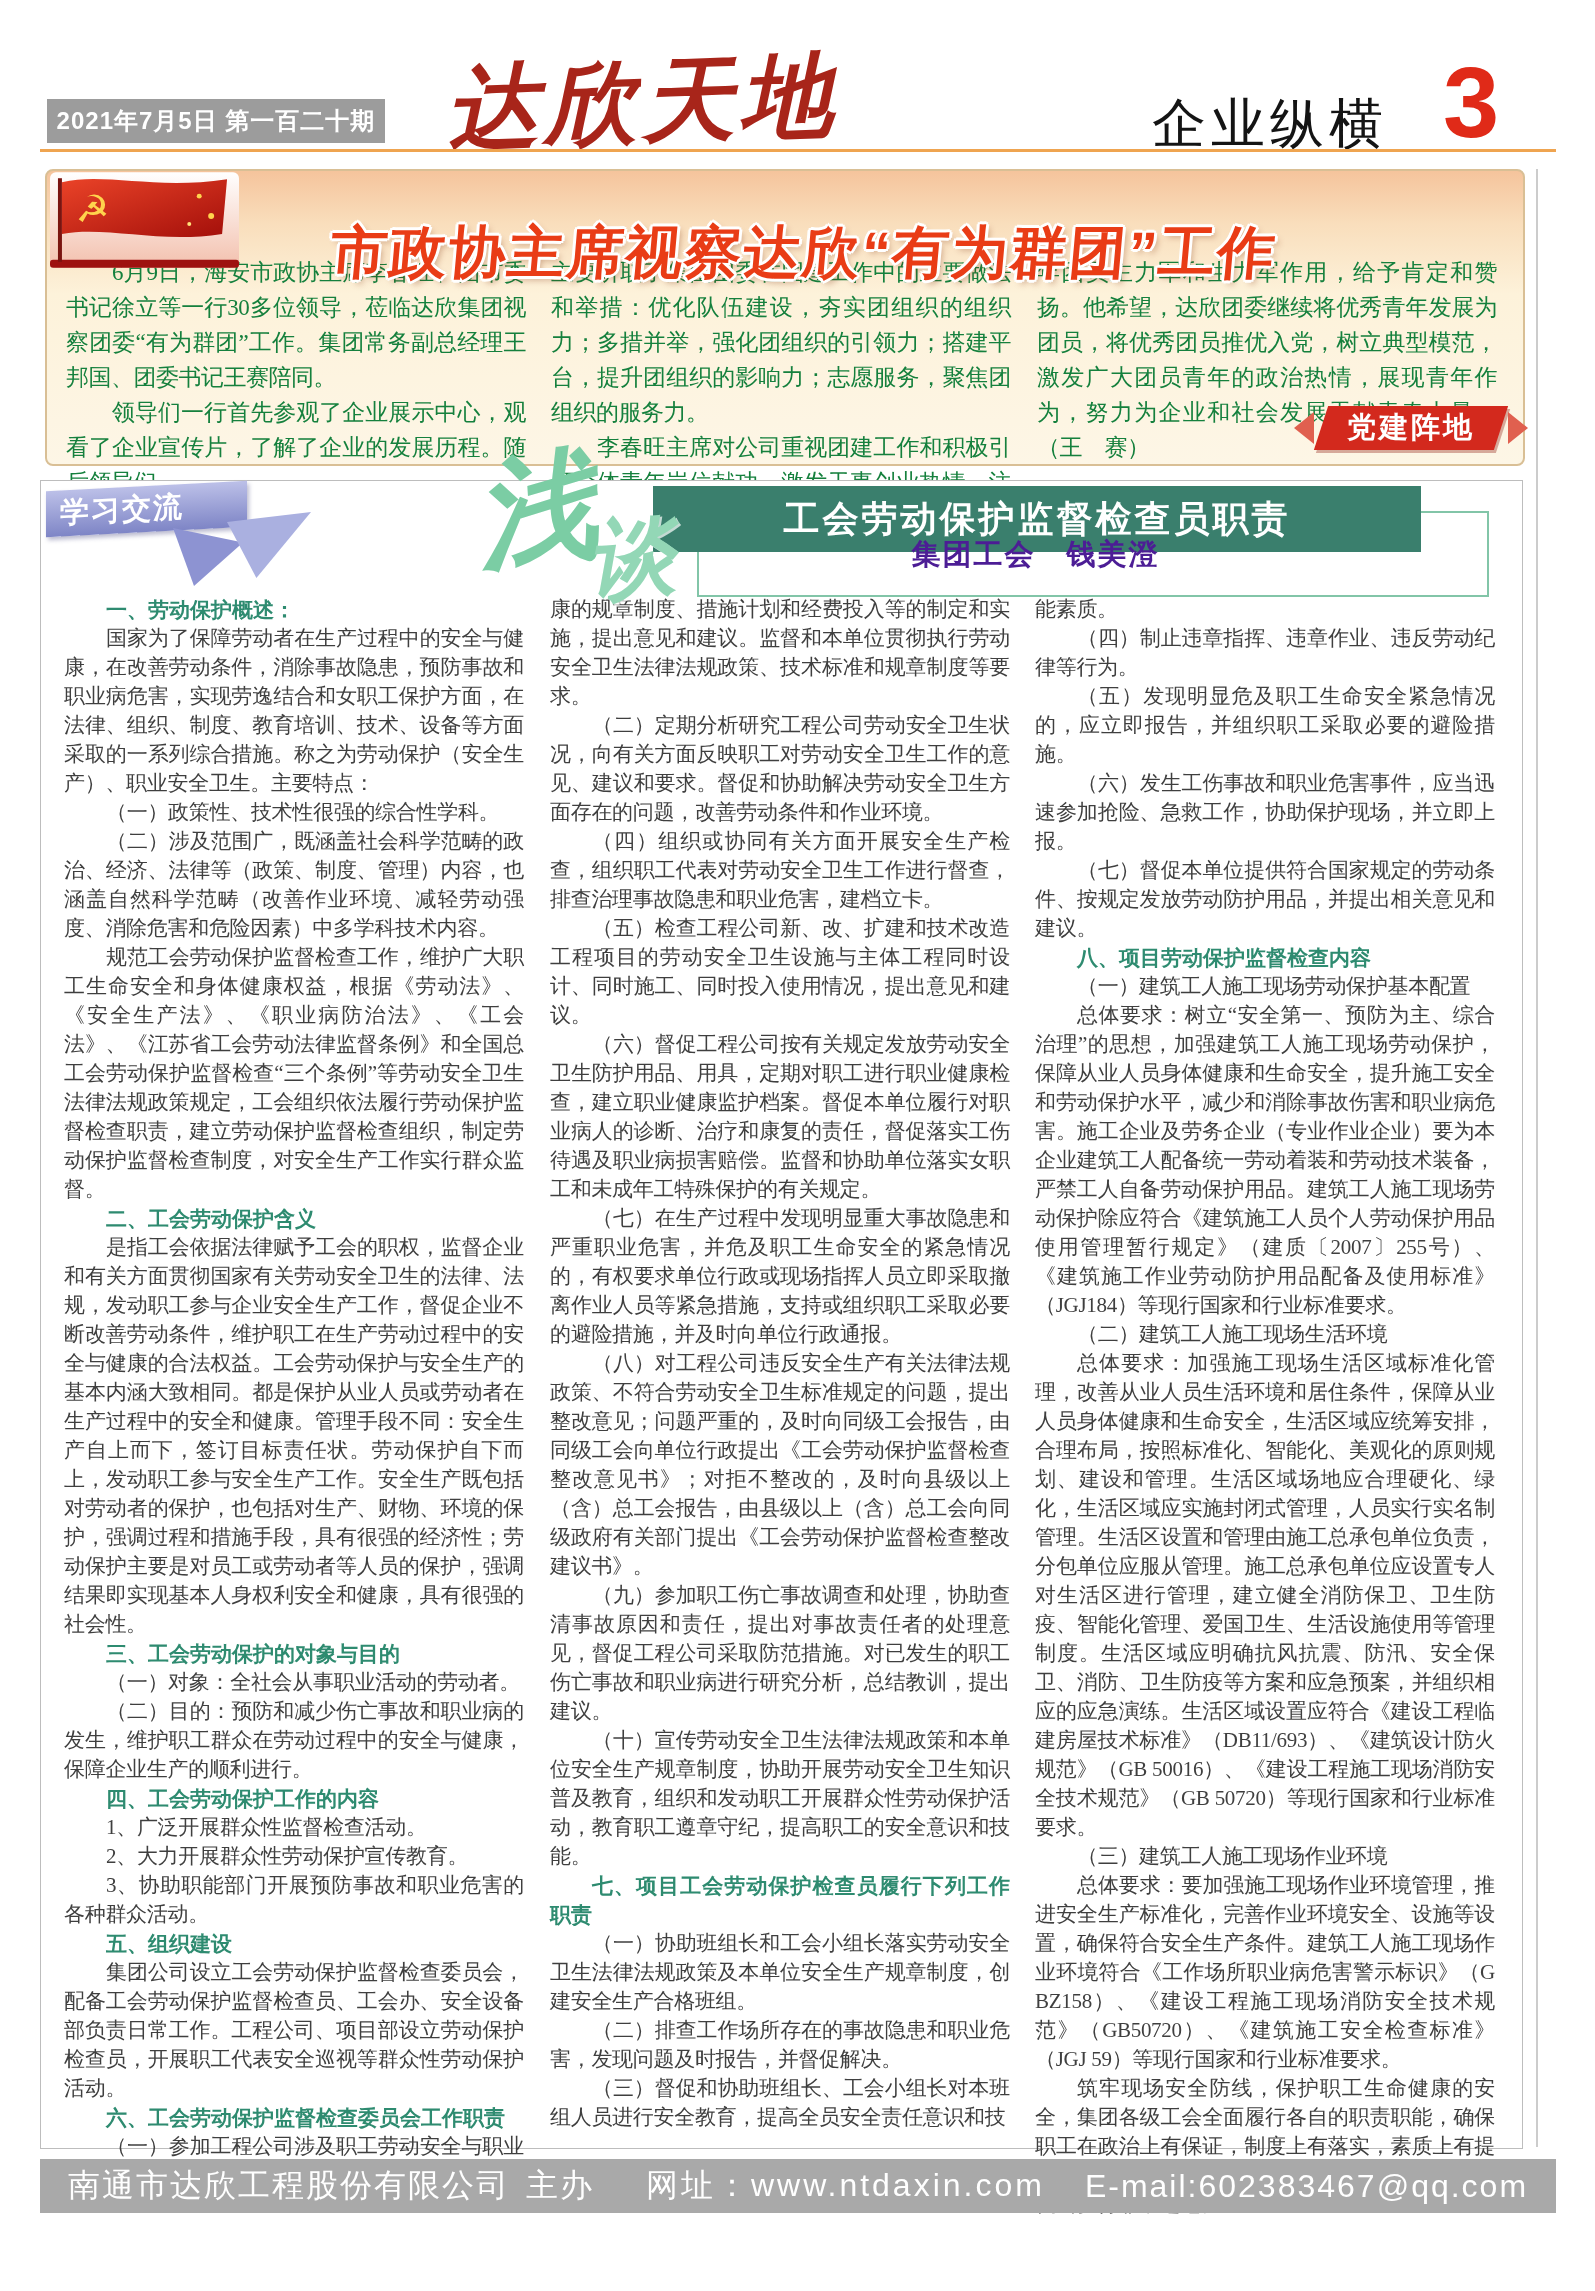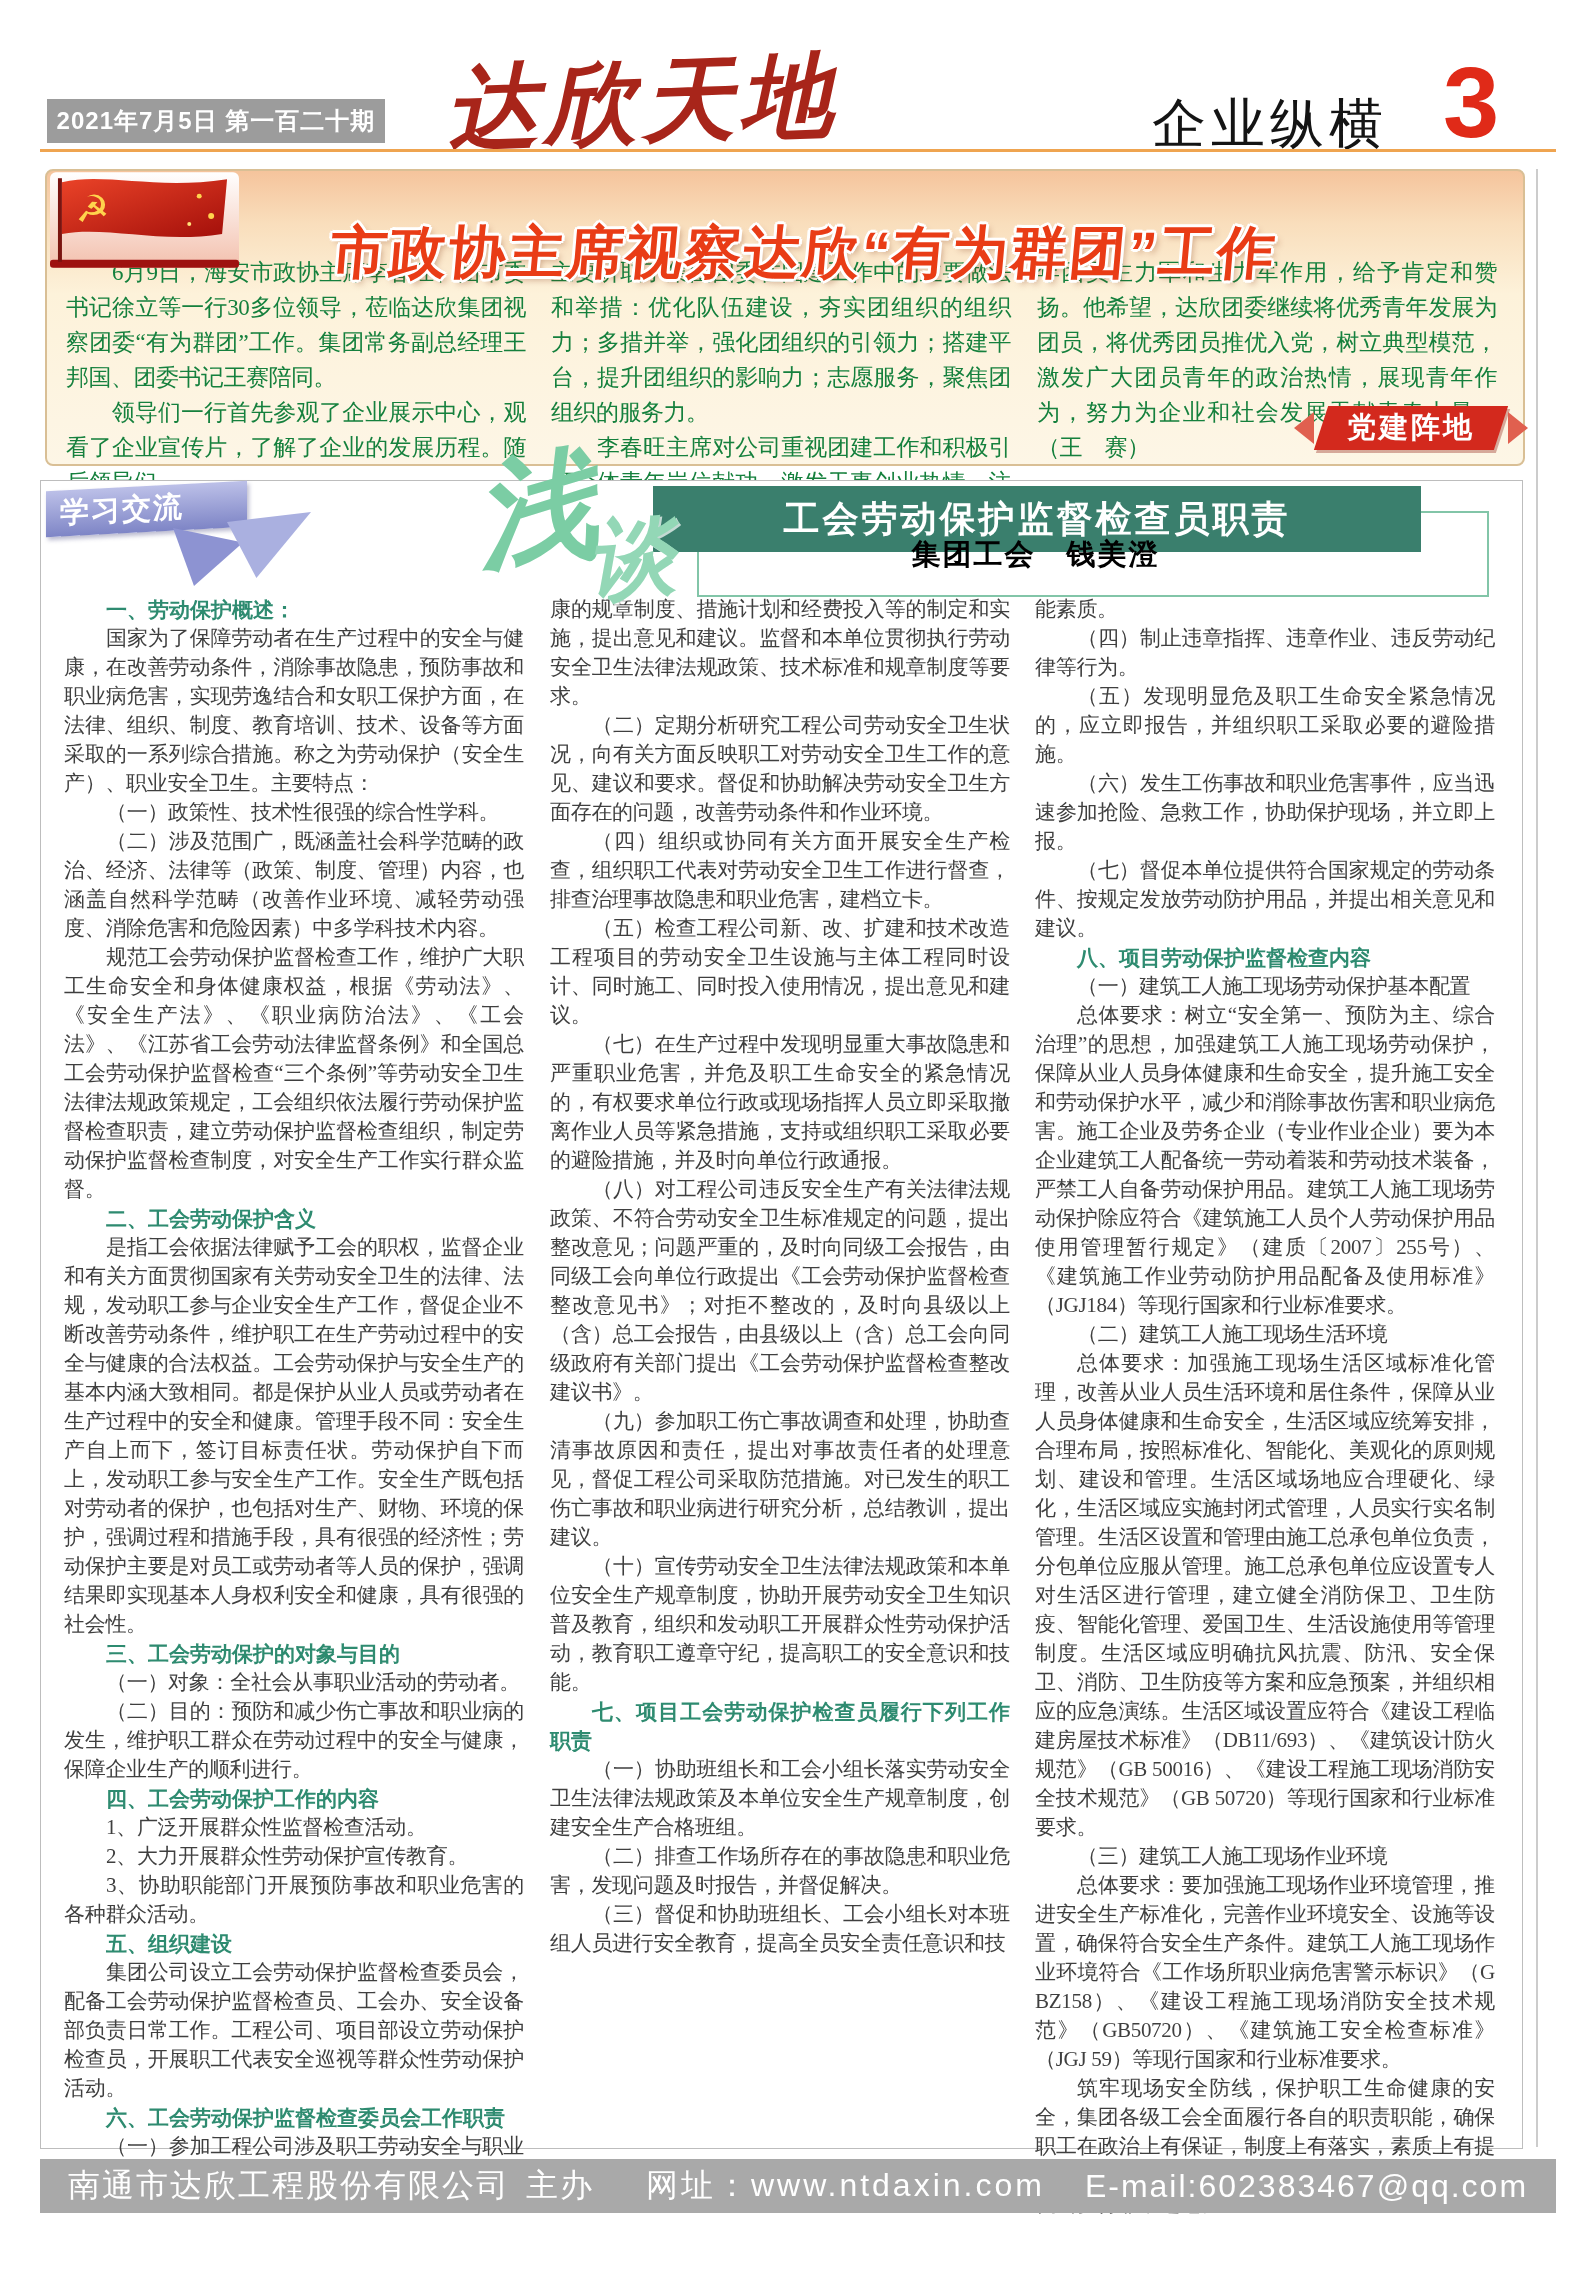--- a/index.html
+++ b/index.html
@@ -61,21 +61,21 @@
 
   .c-qian{left:476px;top:450px;font-size:121px;line-height:121px;color:#7bcda4;font-weight:bold;
     font-style:italic;transform:rotate(-7deg);z-index:5;}
   .c-tan{left:587px;top:515px;font-size:88px;line-height:88px;color:#93d7b6;font-weight:bold;
     font-style:italic;transform:rotate(-4deg);z-index:5;text-shadow:2px 2px 0 rgba(255,255,255,.7);}
   .outline-deco{left:697px;top:511px;width:788px;height:82px;border:2px solid #82c5a8;z-index:1;}
   .greenbar{left:653px;top:486px;width:768px;height:66px;background:#3a7f6d;z-index:2;
     display:flex;align-items:center;justify-content:center;}
   .greenbar span{color:#fff;font-weight:bold;font-size:36px;letter-spacing:3px;white-space:nowrap;
     font-family:"Liberation Sans","DejaVu Sans",sans-serif;}
-  .byline{left:697px;top:535px;width:677px;text-align:center;z-index:3;color:#000000;
+  .byline{left:697px;top:535px;width:677px;text-align:center;z-index:3;color:#4c1d95;
     font-family:"Liberation Sans","DejaVu Sans",sans-serif;font-weight:bold;font-size:29px;letter-spacing:2px;}
 
   .mcol{top:595px;width:460px;font-size:21px;line-height:29px;letter-spacing:-0.3px;
     text-align:justify;word-break:break-all;color:#3f3f3f;}
   .mc1{left:64px;} .mc2{left:550px;} .mc3{left:1035px;}
   .mcol .b-p{text-indent:2em;}
   .mcol .b-c{text-indent:0;}
   .mcol .b-h{text-indent:2em;font-weight:bold;color:#2e8b70;
     font-family:"Liberation Sans","DejaVu Sans",sans-serif;letter-spacing:0;}
 
@@ -181,20 +181,21 @@
       <p class="b-h">五、组织建设</p>
       <p class="b-p">集团公司设立工会劳动保护监督检查委员会，配备工会劳动保护监督检查员、工会办、安全设备部负责日常工作。工程公司、项目部设立劳动保护检查员，开展职工代表安全巡视等群众性劳动保护活动。</p>
       <p class="b-h">六、工会劳动保护监督检查委员会工作职责</p>
       <p class="b-p">（一）参加工程公司涉及职工劳动安全与职业健</p>
     </div>
   <div class="abs mcol mc2">
       <p class="b-c">康的规章制度、措施计划和经费投入等的制定和实施，提出意见和建议。监督和本单位贯彻执行劳动安全卫生法律法规政策、技术标准和规章制度等要求。</p>
       <p class="b-p">（二）定期分析研究工程公司劳动安全卫生状况，向有关方面反映职工对劳动安全卫生工作的意见、建议和要求。督促和协助解决劳动安全卫生方面存在的问题，改善劳动条件和作业环境。</p>
       <p class="b-p">（四）组织或协同有关方面开展安全生产检查，组织职工代表对劳动安全卫生工作进行督查，排查治理事故隐患和职业危害，建档立卡。</p>
       <p class="b-p">（五）检查工程公司新、改、扩建和技术改造工程项目的劳动安全卫生设施与主体工程同时设计、同时施工、同时投入使用情况，提出意见和建议。</p>
+      <p class="b-p">（六）督促工程公司按有关规定发放劳动安全卫生防护用品、用具，定期对职工进行职业健康检查，建立职业健康监护档案。督促本单位履行对职业病人的诊断、治疗和康复的责任，督促落实工伤待遇及职业病损害赔偿。监督和协助单位落实女职工和未成年工特殊保护的有关规定。</p>
       <p class="b-p">（七）在生产过程中发现明显重大事故隐患和严重职业危害，并危及职工生命安全的紧急情况的，有权要求单位行政或现场指挥人员立即采取撤离作业人员等紧急措施，支持或组织职工采取必要的避险措施，并及时向单位行政通报。</p>
       <p class="b-p">（八）对工程公司违反安全生产有关法律法规政策、不符合劳动安全卫生标准规定的问题，提出整改意见；问题严重的，及时向同级工会报告，由同级工会向单位行政提出《工会劳动保护监督检查整改意见书》；对拒不整改的，及时向县级以上（含）总工会报告，由县级以上（含）总工会向同级政府有关部门提出《工会劳动保护监督检查整改建议书》。</p>
       <p class="b-p">（九）参加职工伤亡事故调查和处理，协助查清事故原因和责任，提出对事故责任者的处理意见，督促工程公司采取防范措施。对已发生的职工伤亡事故和职业病进行研究分析，总结教训，提出建议。</p>
       <p class="b-p">（十）宣传劳动安全卫生法律法规政策和本单位安全生产规章制度，协助开展劳动安全卫生知识普及教育，组织和发动职工开展群众性劳动保护活动，教育职工遵章守纪，提高职工的安全意识和技能。</p>
       <p class="b-h">七、项目工会劳动保护检查员履行下列工作职责</p>
       <p class="b-p">（一）协助班组长和工会小组长落实劳动安全卫生法律法规政策及本单位安全生产规章制度，创建安全生产合格班组。</p>
       <p class="b-p">（二）排查工作场所存在的事故隐患和职业危害，发现问题及时报告，并督促解决。</p>
       <p class="b-p">（三）督促和协助班组长、工会小组长对本班组人员进行安全教育，提高全员安全责任意识和技</p>
     </div>
   <div class="abs mcol mc3">

